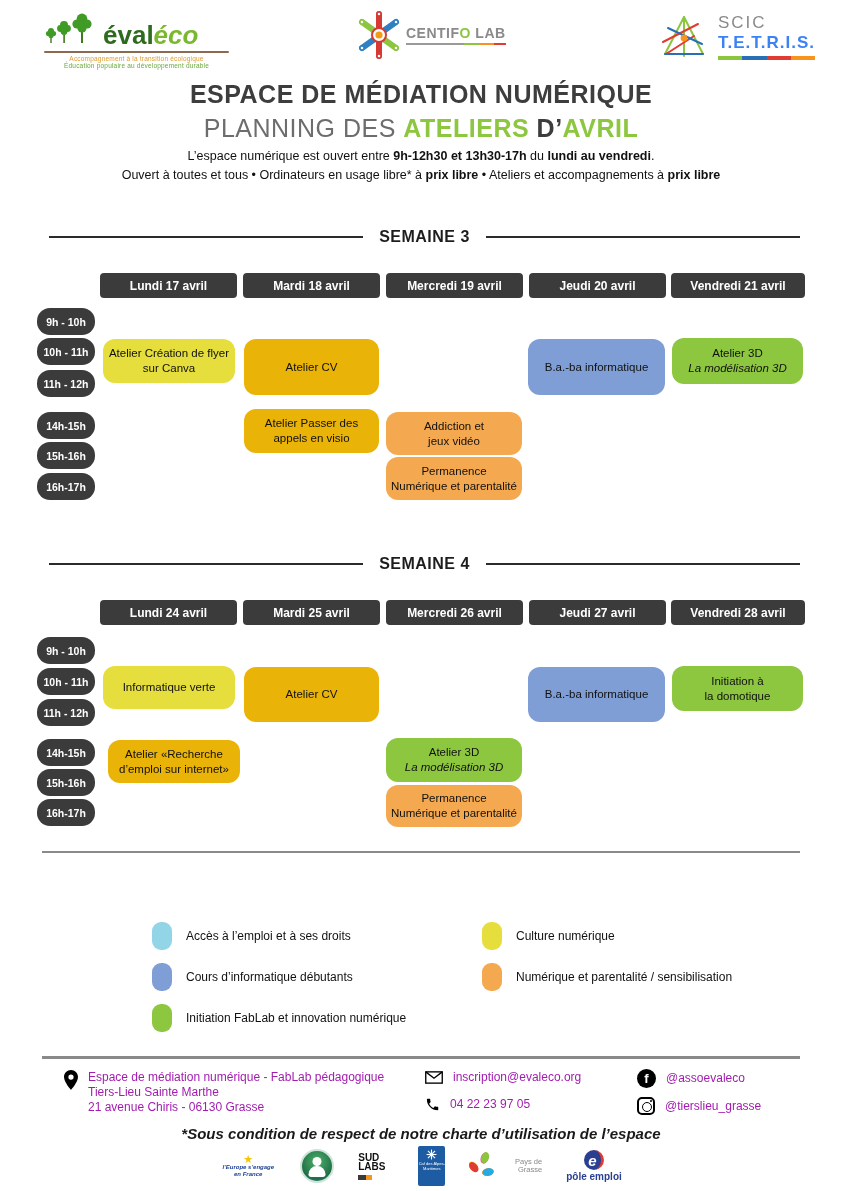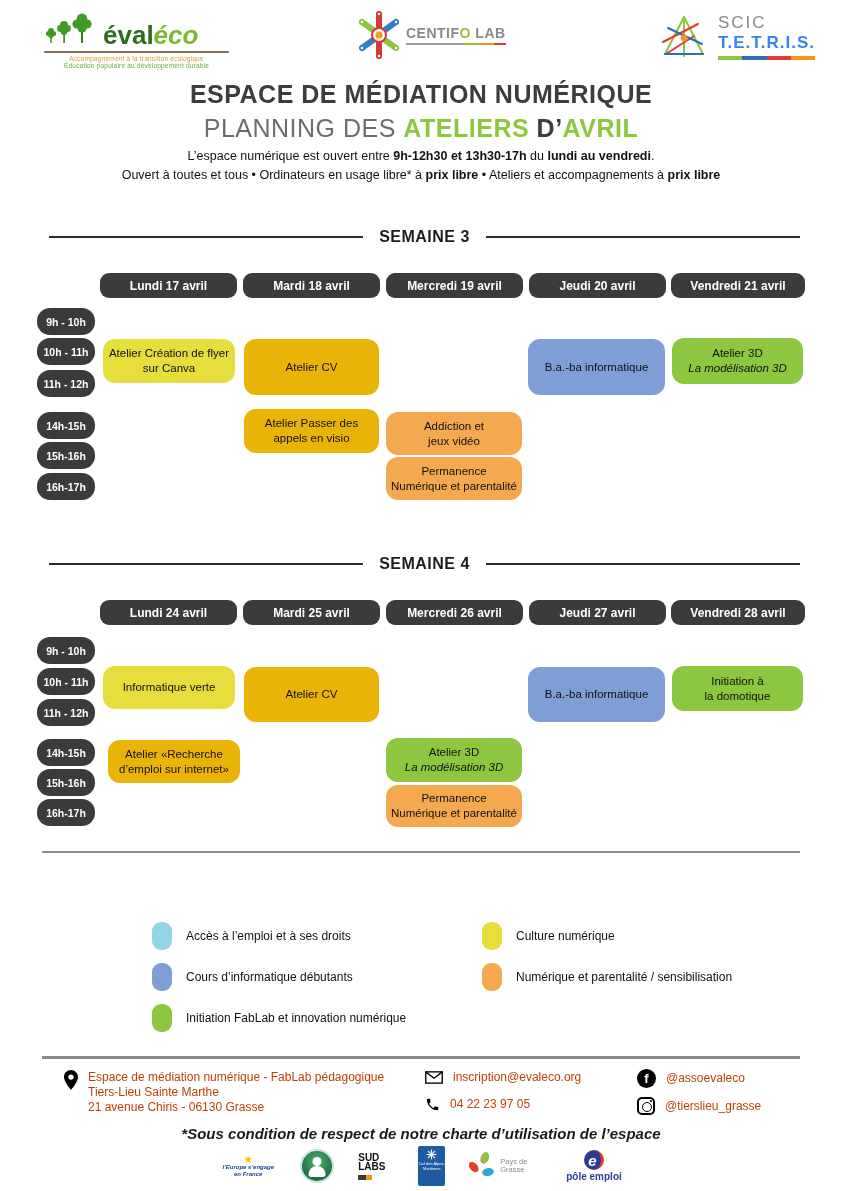--- a/index.html
+++ b/index.html
@@ -34,21 +34,21 @@
   .intro { position:absolute; top:147px; left:0; width:100%; text-align:center; font-size:12.5px; line-height:1.55; color:#111; }
   .intro b { font-weight:bold; }
 
   
   .week-heading { position:absolute; left:49px; right:42px; display:flex; align-items:center; gap:16px; }
   .week-heading .hline { flex:1; height:2px; background:#2b2b2b; }
   .week-label { font-size:16px; font-weight:bold; color:#1d1d1d; letter-spacing:.5px; }
 
   
   .pill { position:absolute; background:#3b3b3b; color:#fff; font-weight:bold; display:flex; align-items:center; justify-content:center; }
-  .day  { height:25px; width:137px; border-radius:9px; font-size:12px; }
+  .day  { height:25px; width:137px; border-radius:4px; font-size:12px; }
   .time { left:37px; width:58px; height:27px; border-radius:13px; font-size:10.5px; }
   #w3-d0,#w4-d0{left:100px} #w3-d1,#w4-d1{left:243px} #w3-d2,#w4-d2{left:386px}
   #w3-d3,#w4-d3{left:529px} #w3-d4,#w4-d4{left:671px;width:134px}
   #w3-d0,#w3-d1,#w3-d2,#w3-d3,#w3-d4{top:273px}
   #w4-d0,#w4-d1,#w4-d2,#w4-d3,#w4-d4{top:600px}
   #w3-t0{top:308px}#w3-t1{top:338px}#w3-t2{top:370px}#w3-t3{top:412px}#w3-t4{top:442px}#w3-t5{top:473px}
   #w4-t0{top:637px}#w4-t1{top:668px}#w4-t2{top:699px}#w4-t3{top:739px}#w4-t4{top:769px}#w4-t5{top:799px}
 
   
   .event { position:absolute; border-radius:12px; display:flex; flex-direction:column; align-items:center; justify-content:center; text-align:center; font-size:11.5px; color:#111; line-height:1.3; padding:2px; }
@@ -75,21 +75,21 @@
 
   
   .legend-item { position:absolute; display:flex; align-items:center; gap:14px; height:28px; }
   .legend-dot { width:20px; height:28px; border-radius:9px; flex:0 0 auto; }
   .legend-label { font-size:12px; color:#111; }
   #lg0{left:152px;top:922px}#lg1{left:152px;top:963px}#lg2{left:152px;top:1004px}
   #lg3{left:482px;top:922px}#lg4{left:482px;top:963px}
 
   
   .contact { position:absolute; display:flex; gap:10px; align-items:flex-start; }
-  .contact .txt { font-size:12px; line-height:15px; color:#c2410c; }
+  .contact .txt { font-size:12px; line-height:15px; color:#a21caf; }
   .addr { left:64px; top:1070px; }
   .mailrow { left:425px; top:1070px; align-items:center; }
   .phonerow { left:425px; top:1097px; align-items:center; }
   .fbrow { left:637px; top:1069px; align-items:center; }
   .igrow { left:637px; top:1097px; align-items:center; }
   .fb-badge { width:19px; height:19px; border-radius:50%; background:#000; color:#fff; font-weight:bold; font-size:13px; display:flex; align-items:center; justify-content:center; }
   .ig-badge { width:18px; height:18px; border:2px solid #000; border-radius:5px; position:relative; }
   .ig-badge::before { content:""; position:absolute; left:3px; top:3px; width:8px; height:8px; border:1.6px solid #000; border-radius:50%; }
   .ig-badge::after { content:""; position:absolute; right:1px; top:1px; width:2px; height:2px; background:#000; border-radius:50%; }
   .footnote { position:absolute; top:1125px; left:0; width:100%; text-align:center; font-size:15px; font-style:italic; font-weight:bold; color:#1a1a1a; }
@@ -99,21 +99,21 @@
   .p-eu .star { color:#f7c600; font-size:11px; line-height:10px; }
   .p-eu .eu-label { font-size:6px; font-style:italic; font-weight:bold; color:#1b3f94; text-align:center; line-height:1.15; }
   .p-circle { width:34px; height:34px; border-radius:50%; background:radial-gradient(circle at 50% 35%, #4db06a, #1f6e46 70%, #1b8ab5); position:relative; border:2px solid #cfe3d8; }
   .p-circle .head { position:absolute; left:50%; top:6px; transform:translateX(-50%); width:9px; height:9px; background:#fff; border-radius:50%; }
   .p-circle .body { position:absolute; left:50%; bottom:4px; transform:translateX(-50%); width:17px; height:11px; background:#fff; border-radius:9px 9px 3px 3px; }
   .p-sud { width:36px; display:flex; flex-direction:column; align-items:flex-start; }
   .p-sud .sud-label { font-size:10px; font-weight:bold; color:#111; line-height:.95; width:30px; }
   .p-sud .sud-strip { margin-top:3px; width:14px; height:5px; background:linear-gradient(90deg,#3a3a3a 0 60%,#f7941d 60% 100%); }
   .p-caf { width:27px; height:40px; background:#1d5ba3; border-radius:2px; display:flex; flex-direction:column; align-items:center; justify-content:flex-start; padding-top:3px; gap:2px; }
   .p-caf .caf-label { font-size:4px; color:#fff; text-align:center; line-height:1.2; }
-  .p-pdg { display:flex; align-items:center; gap:5px; }
+  .p-pdg { display:flex; align-items:center; gap:5px;text-align:right; }
   .p-pdg .pdg-label { font-size:7.5px; color:#8a8a8a; width:42px; line-height:1.1; }
   .p-pe { display:flex; flex-direction:column; align-items:center; gap:1px; }
   .p-pe .pe-e { width:20px; height:20px; border-radius:50%; background:#2a3f90; color:#fff; font-weight:bold; font-style:italic; font-size:15px; display:flex; align-items:center; justify-content:center; border-right:3px solid #e03c31; }
   .p-pe .pe-label { font-size:10px; font-weight:bold; color:#2a3f90; }
 </style>
 </head>
 <body>
 
 <div class="page">
 

